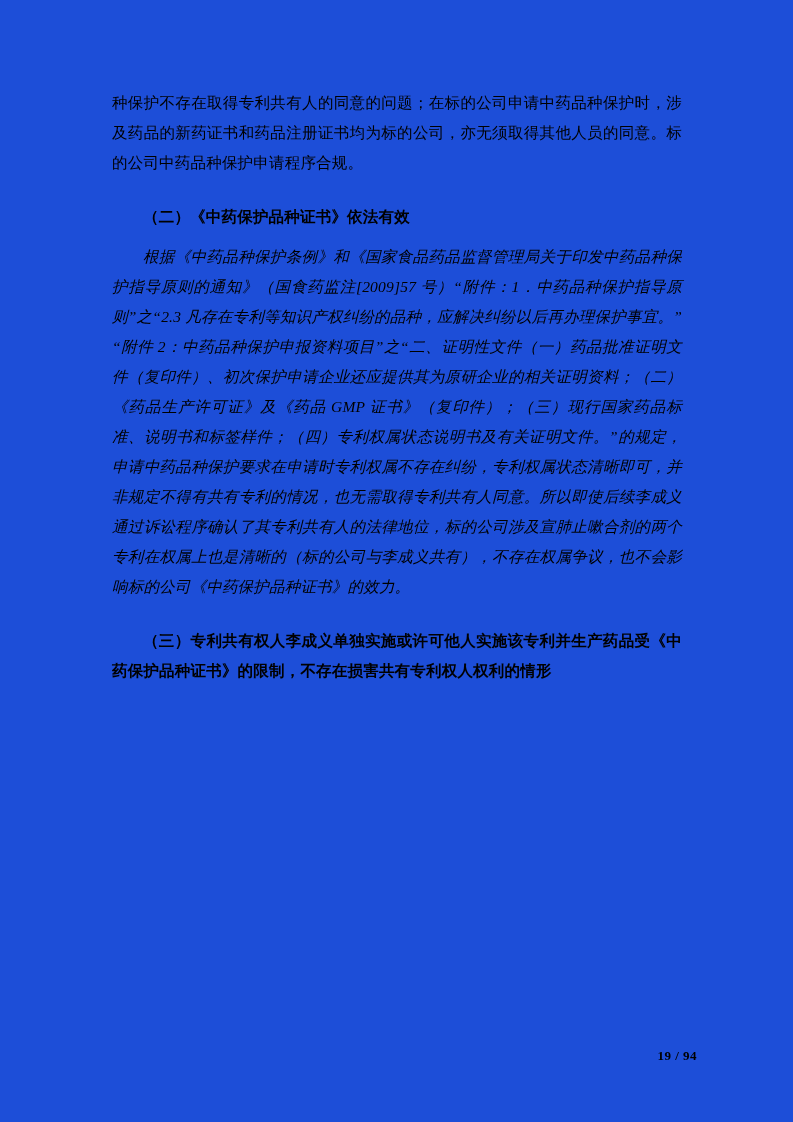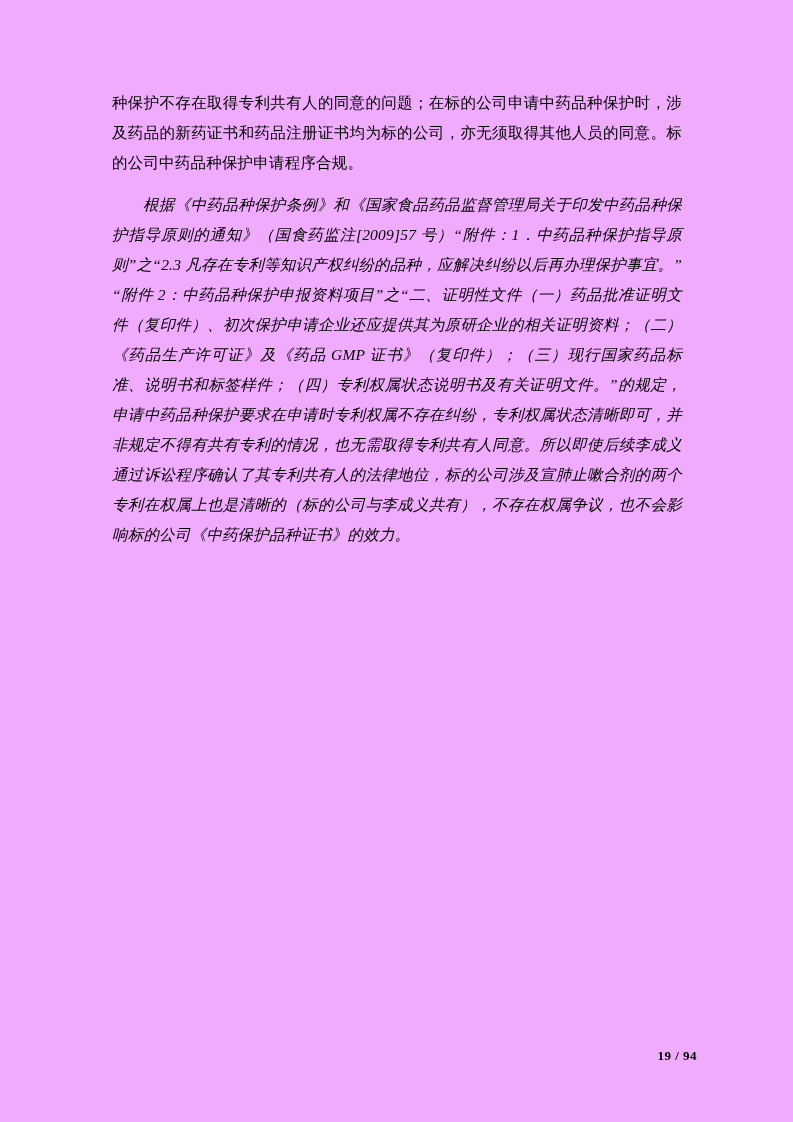--- a/index.html
+++ b/index.html
@@ -8,21 +8,21 @@
     background: #e9e9e9;
   }
   body {
     font-family: "Liberation Serif", "DejaVu Serif", serif;
   }
   .page {
     position: relative;
     width: 793px;
     height: 1122px;
     margin: 0 auto;
-    background: #f0abfc;
+    background: #1d4ed8;
     box-sizing: border-box;
     overflow: hidden;
   }
   .content {
     position: absolute;
     left: 112px;
     top: 88px;
     width: 570px;
   }
   p {
@@ -63,25 +63,27 @@
 </head>
 <body>
 
 <div class="page">
   <div class="content">
 
     <p class="body-par">种保护不存在取得专利共有人的同意的问题；在标的公司申请中药品种保护时，涉及药品的新药证书和药品注册证书均为标的公司，亦无须取得其他人员的同意。标的公司中药品种保护申请程序合规。</p>
 
     <div class="gap-md"></div>
 
+    <p class="heading">（二）《中药保护品种证书》依法有效</p>
 
     <p class="indent body-par">根据《中药品种保护条例》和《国家食品药品监督管理局关于印发中药品种保护指导原则的通知》（国食药监注[2009]57 号）“附件：1．中药品种保护指导原则”之“2.3 凡存在专利等知识产权纠纷的品种，应解决纠纷以后再办理保护事宜。” “附件 2：中药品种保护申报资料项目”之“二、证明性文件（一）药品批准证明文件（复印件）、初次保护申请企业还应提供其为原研企业的相关证明资料；（二）《药品生产许可证》及《药品 GMP 证书》（复印件）；（三）现行国家药品标准、说明书和标签样件；（四）专利权属状态说明书及有关证明文件。”的规定，申请中药品种保护要求在申请时专利权属不存在纠纷，专利权属状态清晰即可，并非规定不得有共有专利的情况，也无需取得专利共有人同意。所以即使后续李成义通过诉讼程序确认了其专利共有人的法律地位，标的公司涉及宣肺止嗽合剂的两个专利在权属上也是清晰的（标的公司与李成义共有），不存在权属争议，也不会影响标的公司《中药保护品种证书》的效力。</p>
 
     <div class="gap-md"></div>
 
+    <p class="heading">（三）专利共有权人李成义单独实施或许可他人实施该专利并生产药品受《中药保护品种证书》的限制，不存在损害共有专利权人权利的情形</p>
 
 
     <div class="gap-sm"></div>
 
 
   </div>
 
   <div class="footer">19 / 94</div>
 </div>
 

